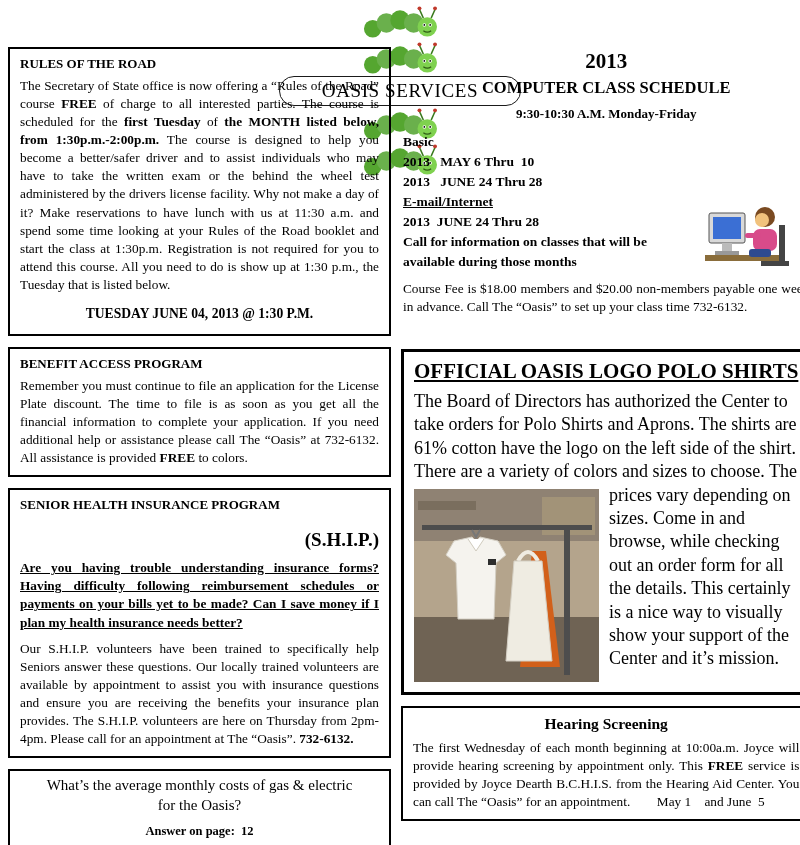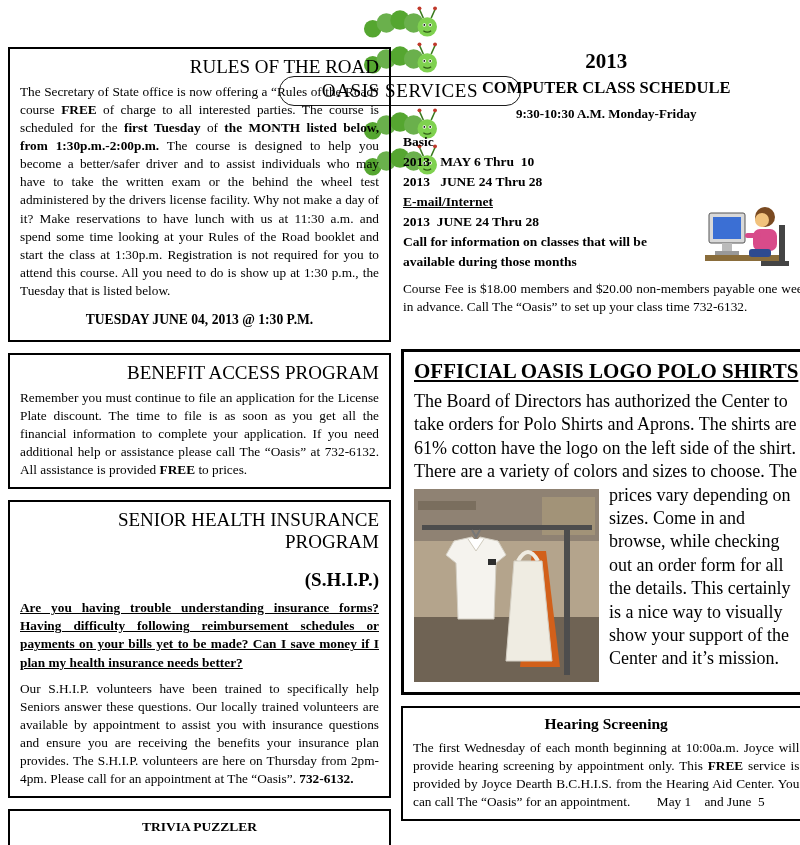--- a/index.html
+++ b/index.html
@@ -5,21 +5,21 @@
   html,body{margin:0;padding:0;background:#fff;}
   body{width:800px;height:845px;overflow:hidden;font-family:"Liberation Serif", serif;color:#000;}
   .page{box-sizing:border-box;padding:4px 8px;}
   
   .header{display:flex;align-items:center;justify-content:space-between;height:40px;padding:0 14px;flex-direction:column;}
   .title-box{border:1.6px solid #1a1a1a;border-radius:15px;padding:3px 42px;font-size:19px;letter-spacing:.6px;white-space:nowrap;}
   .cat{flex:none;line-height:0;}
   
   .columns{display:grid;grid-template-columns:383px 1fr;column-gap:10px;margin-top:3px;}
   .box{border:2px solid #000;padding:4px 10px 8px;margin-bottom:11px;box-sizing:border-box;}
-  .box-title{text-align:right;font-weight:normal;font-size:19px;margin:3px 0 5px;}
+  .box-title{text-align:left;font-weight:bold;font-size:13px;margin:3px 0 5px;}
   .just{text-align:justify;font-size:13.3px;line-height:1.36;margin:0;}
   .b{font-weight:bold;}
   .pre{white-space:pre-wrap;}
   .rules-footer{text-align:center;font-weight:bold;font-size:13.6px;margin:12px 0 4px;}
   .ship-sub{text-align:right;font-weight:bold;font-size:19px;margin:16px 0 8px;}
   .ship-q{font-weight:bold;margin-bottom:8px;text-decoration:underline;}
   
   .trivia-title{text-align:center;font-weight:bold;font-size:13.5px;margin:4px 0 8px;}
   .trivia-q{text-align:center;font-weight:normal;font-size:15px;line-height:1.35;max-width:315px;margin:0 auto 8px;}
   .trivia-a{text-align:center;font-weight:bold;font-size:12.5px;margin:0 0 4px;}
@@ -127,32 +127,31 @@
     <div class="col">
 
       <div class="box">
         <div class="box-title">RULES OF THE ROAD</div>
         <p class="just"><span>The Secretary of State office is now offering a “Rules of the Road” course </span><span class="b">FREE</span><span> of charge to all interested parties.  The course is scheduled for the </span><span class="b">first Tuesday</span><span> of </span><span class="b">the MONTH listed below, from 1:30p.m.-2:00p.m.</span><span>  The course is designed to help you become a better/safer driver and to assist individuals who may have to take the written exam or the behind the wheel test administered by the drivers license facility.  Why not make a day of it?  Make reservations to have lunch with us at 11:30 a.m. and spend some time looking at your Rules of the Road booklet and start the class at 1:30p.m.  Registration is not required for you to attend this course.  All you need to do is show up at 1:30 p.m., the Tuesday that is listed below.</span></p>
         <div class="rules-footer">TUESDAY JUNE 04, 2013 @ 1:30 P.M.</div>
       </div>
 
       <div class="box">
         <div class="box-title">BENEFIT ACCESS PROGRAM</div>
-        <p class="just"><span>Remember you must continue to file an application for the License Plate discount.  The time to file is as soon as you get all the financial information to complete your application.  If you need additional help or assistance please call The “Oasis” at 732-6132.  All assistance is provided </span><span class="b">FREE</span><span> to prices.</span></p>
+        <p class="just"><span>Remember you must continue to file an application for the License Plate discount.  The time to file is as soon as you get all the financial information to complete your application.  If you need additional help or assistance please call The “Oasis” at 732-6132.  All assistance is provided </span><span class="b">FREE</span><span> to colors.</span></p>
       </div>
 
       <div class="box">
         <div class="box-title">SENIOR HEALTH INSURANCE PROGRAM</div>
         <div class="ship-sub">(S.H.I.P.)</div>
         <p class="just ship-q">Are you having trouble understanding insurance forms? Having difficulty following reimbursement schedules or payments on your bills yet to be made?  Can I save money if I plan my health insurance needs better?</p>
         <p class="just"><span>Our S.H.I.P. volunteers have been trained to specifically help Seniors answer these questions.  Our locally trained volunteers are available by appointment to assist you with insurance questions and ensure you are receiving the benefits your insurance plan provides.  The S.H.I.P.  volunteers are here on Thursday from  2pm-4pm.  Please call for an appointment at The “Oasis”.  </span><span class="b">732-6132.</span></p>
       </div>
 
       <div class="box">
-        <div class="trivia-title">TRIVIA PUZZLER</div>
         <div class="trivia-q">What’s the average monthly costs of gas &amp; electric for the Oasis?</div>
         <div class="trivia-a pre">Answer on page:  12</div>
       </div>
 
     </div>
 
     <div class="col">
 
       <div class="sched">
         <div class="sched-year">2013</div>

